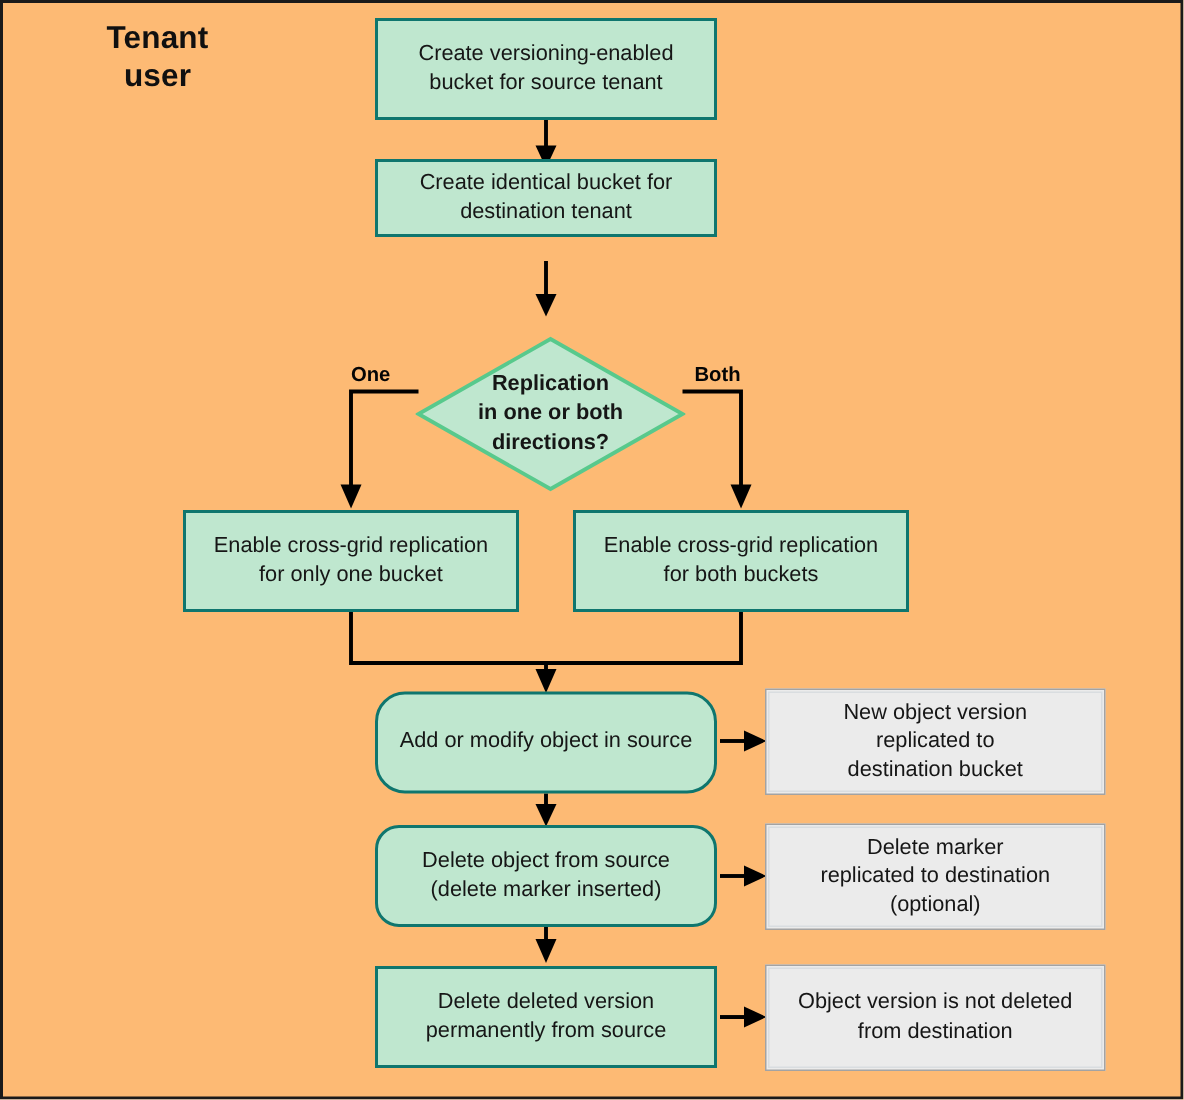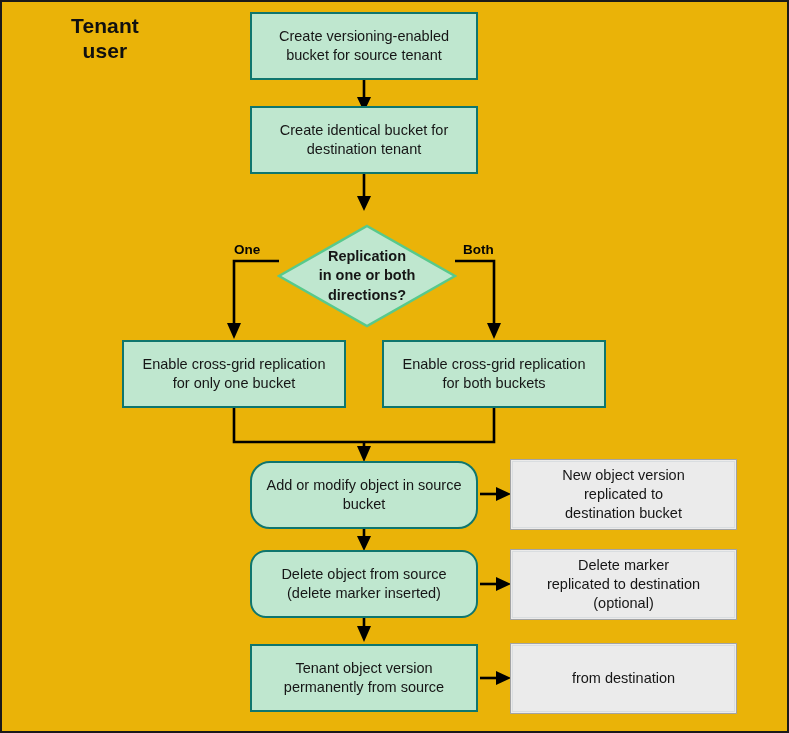--- a/index.html
+++ b/index.html
@@ -7,21 +7,21 @@
     padding: 0;
     background: #ffffff;
   }
   body {
     font-family: "Liberation Sans", sans-serif;
   }
   #canvas {
     position: relative;
     width: 789px;
     height: 733px;
-    background: #eab308;
+    background: #fdba74;
     border: 2px solid #1a1a1a;
     box-sizing: border-box;
     overflow: hidden;
   }
   .title {
     position: absolute;
     left: 18px;
     top: 12px;
     width: 170px;
     font-size: 21px;
@@ -142,21 +142,21 @@
     <polygon points="509,676 494,669 494,683"></polygon>
   </svg>
 
   <div class="node green" style="left:248px; top:10px; width:228px; height:68px;">
     <div>
       <div>Create versioning-enabled</div>
       <div>bucket for source tenant</div>
     </div>
   </div>
 
-  <div class="node green" style="left:248px; top:104px; width:228px; height:68px;">
+  <div class="node green" style="left:248px; top:104px; width:228px; height:52px;">
     <div>
       <div>Create identical bucket for</div>
       <div>destination tenant</div>
     </div>
   </div>
 
   <div class="diamond-wrap" style="left:275px; top:222px; width:180px; height:104px;font-weight:bold;">
     <svg width="180" height="104" viewBox="0 0 180 104">
       <polygon points="90,2 178,52 90,102 2,52" fill="#bfe7cf" stroke="#58c98c" stroke-width="2.5"></polygon>
     </svg>
@@ -182,34 +182,33 @@
   <div class="node green" style="left:380px; top:338px; width:224px; height:68px;">
     <div>
       <div>Enable cross-grid replication</div>
       <div>for both buckets</div>
     </div>
   </div>
 
   <div class="node green" style="left:248px; top:459px; width:228px; height:68px;border-radius:20px;">
     <div>
       <div>Add or modify object in source</div>
-      <div>bucket</div>
     </div>
   </div>
 
   <div class="node green" style="left:248px; top:548px; width:228px; height:68px;border-radius:16px;">
     <div>
       <div>Delete object from source</div>
       <div>(delete marker inserted)</div>
     </div>
   </div>
 
   <div class="node green" style="left:248px; top:642px; width:228px; height:68px;">
     <div>
-      <div>Tenant object version</div>
+      <div>Delete deleted version</div>
       <div>permanently from source</div>
     </div>
   </div>
 
   <div class="node gray" style="left:508px; top:457px; width:227px; height:71px;">
     <div>
       <div>New object version</div>
       <div>replicated to</div>
       <div>destination bucket</div>
     </div>
@@ -218,17 +217,18 @@
   <div class="node gray" style="left:508px; top:547px; width:227px; height:71px;">
     <div>
       <div>Delete marker</div>
       <div>replicated to destination</div>
       <div>(optional)</div>
     </div>
   </div>
 
   <div class="node gray" style="left:508px; top:641px; width:227px; height:71px;">
     <div>
+      <div>Object version is not deleted</div>
       <div>from destination</div>
     </div>
   </div>
 
 </div>
 
 </body></html>

